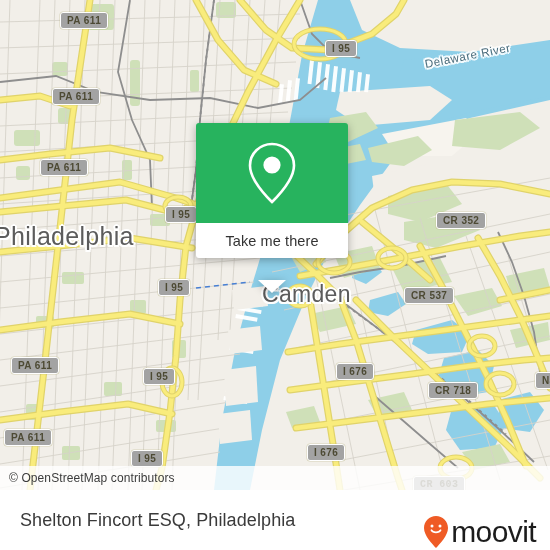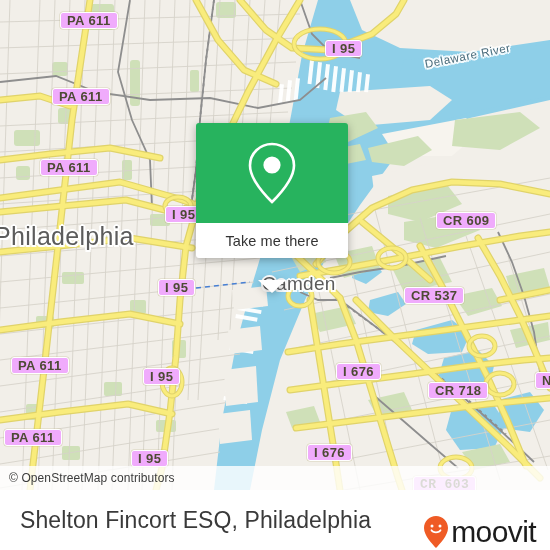--- a/index.html
+++ b/index.html
@@ -21,34 +21,34 @@
     font-weight:400;
     white-space:nowrap;
     text-shadow:
       -1.5px -1.5px 0 rgba(255,255,255,.95), 1.5px -1.5px 0 rgba(255,255,255,.95),
       -1.5px  1.5px 0 rgba(255,255,255,.95), 1.5px  1.5px 0 rgba(255,255,255,.95),
        0 2px 0 rgba(255,255,255,.95), 0 -2px 0 rgba(255,255,255,.95),
        2px 0 0 rgba(255,255,255,.95), -2px 0 0 rgba(255,255,255,.95);
     pointer-events:none;
   }
   #lbl-philadelphia{left:-6px;top:222px;font-size:25px;letter-spacing:.3px;}
-  #lbl-camden{left:262px;top:273px;font-size:19px;letter-spacing:.3px;}
+  #lbl-camden{left:262px;top:281px;font-size:23px;letter-spacing:.3px;}
   #lbl-river{
     left:425px;top:58px;font-size:11.5px;color:#4a6b7a;
     transform:rotate(-11deg);transform-origin:left center;letter-spacing:.6px;
   }
 
   
   .shield{
     position:absolute;
-    background:#f0abfc;
+    background:#a3a3a3;
     border:1.6px solid #ffffff;
     border-radius:3px;
     color:#4d4a34;
-    font-size:13px;
+    font-size:10px;
     font-weight:700;
     letter-spacing:.4px;
     padding:1.5px 6px 2px 6px;
     white-space:nowrap;
     box-shadow:0 0 0 .5px rgba(180,175,120,.45);
     pointer-events:none;
     line-height:11px;
   }
 
   
@@ -88,21 +88,21 @@
   #footer{
     position:absolute;left:0;top:490px;width:550px;height:60px;
     background:#ffffff;overflow:hidden;
   }
   #footer-inner{
     position:relative;width:550px;height:60px;
     display:flex;align-items:center;justify-content:space-between;
     padding:0 14px 0 20px;box-sizing:border-box;
   }
   #footer-title{
-    font-size:23px;color:#3a3a3a;letter-spacing:.1px;white-space:nowrap;
+    font-size:18px;color:#3a3a3a;letter-spacing:.1px;white-space:nowrap;
   }
   #brand{display:flex;align-items:center;gap:2px;margin-top:24px;}
   #brand-word{
     font-size:30px;color:#1c1c1c;letter-spacing:-.6px;line-height:30px;font-weight:400;
   }
 </style>
 </head>
 <body>
 
 <div id="app">
@@ -378,21 +378,21 @@
         <div class="shield" style="left: 60px; top: 12px;">PA 611</div>
         <div class="shield" style="left: 52px; top: 88px;">PA 611</div>
         <div class="shield" style="left: 40px; top: 159px;">PA 611</div>
         <div class="shield" style="left: 11px; top: 357px;">PA 611</div>
         <div class="shield" style="left: 4px; top: 429px;">PA 611</div>
         <div class="shield" style="left: 325px; top: 40px;">I 95</div>
         <div class="shield" style="left: 165px; top: 206px;">I 95</div>
         <div class="shield" style="left: 158px; top: 279px;">I 95</div>
         <div class="shield" style="left: 143px; top: 368px;">I 95</div>
         <div class="shield" style="left: 131px; top: 450px;">I 95</div>
-        <div class="shield" style="left: 436px; top: 212px;">CR 609</div>
+        <div class="shield" style="left: 436px; top: 212px;">CR 352</div>
         <div class="shield" style="left: 404px; top: 287px;">CR 537</div>
         <div class="shield" style="left: 336px; top: 363px;">I 676</div>
         <div class="shield" style="left: 428px; top: 382px;">CR 718</div>
         <div class="shield" style="left: 535px; top: 372px;">NJ</div>
         <div class="shield" style="left: 307px; top: 444px;">I 676</div>
         <div class="shield" style="left: 413px; top: 476px; font-family: Liberation Mono, monospace;">CR 603</div>
       </div>
 
     <div id="popup">
       <div id="popup-head">

